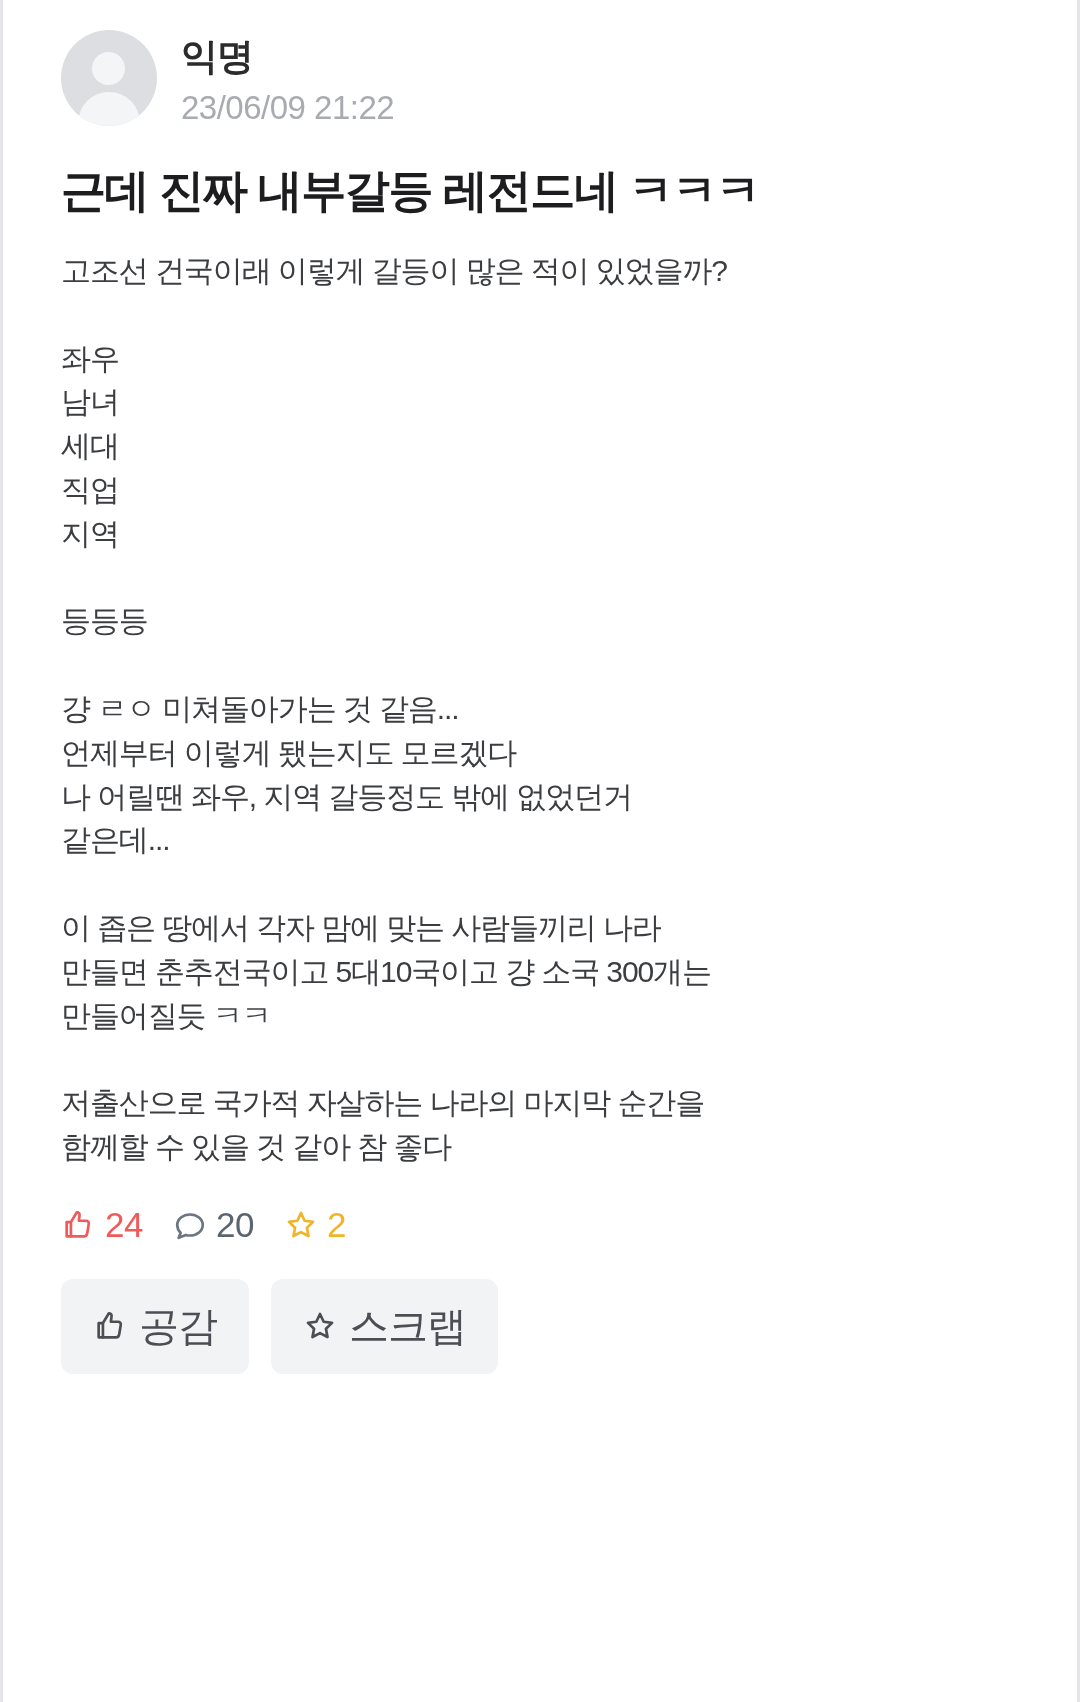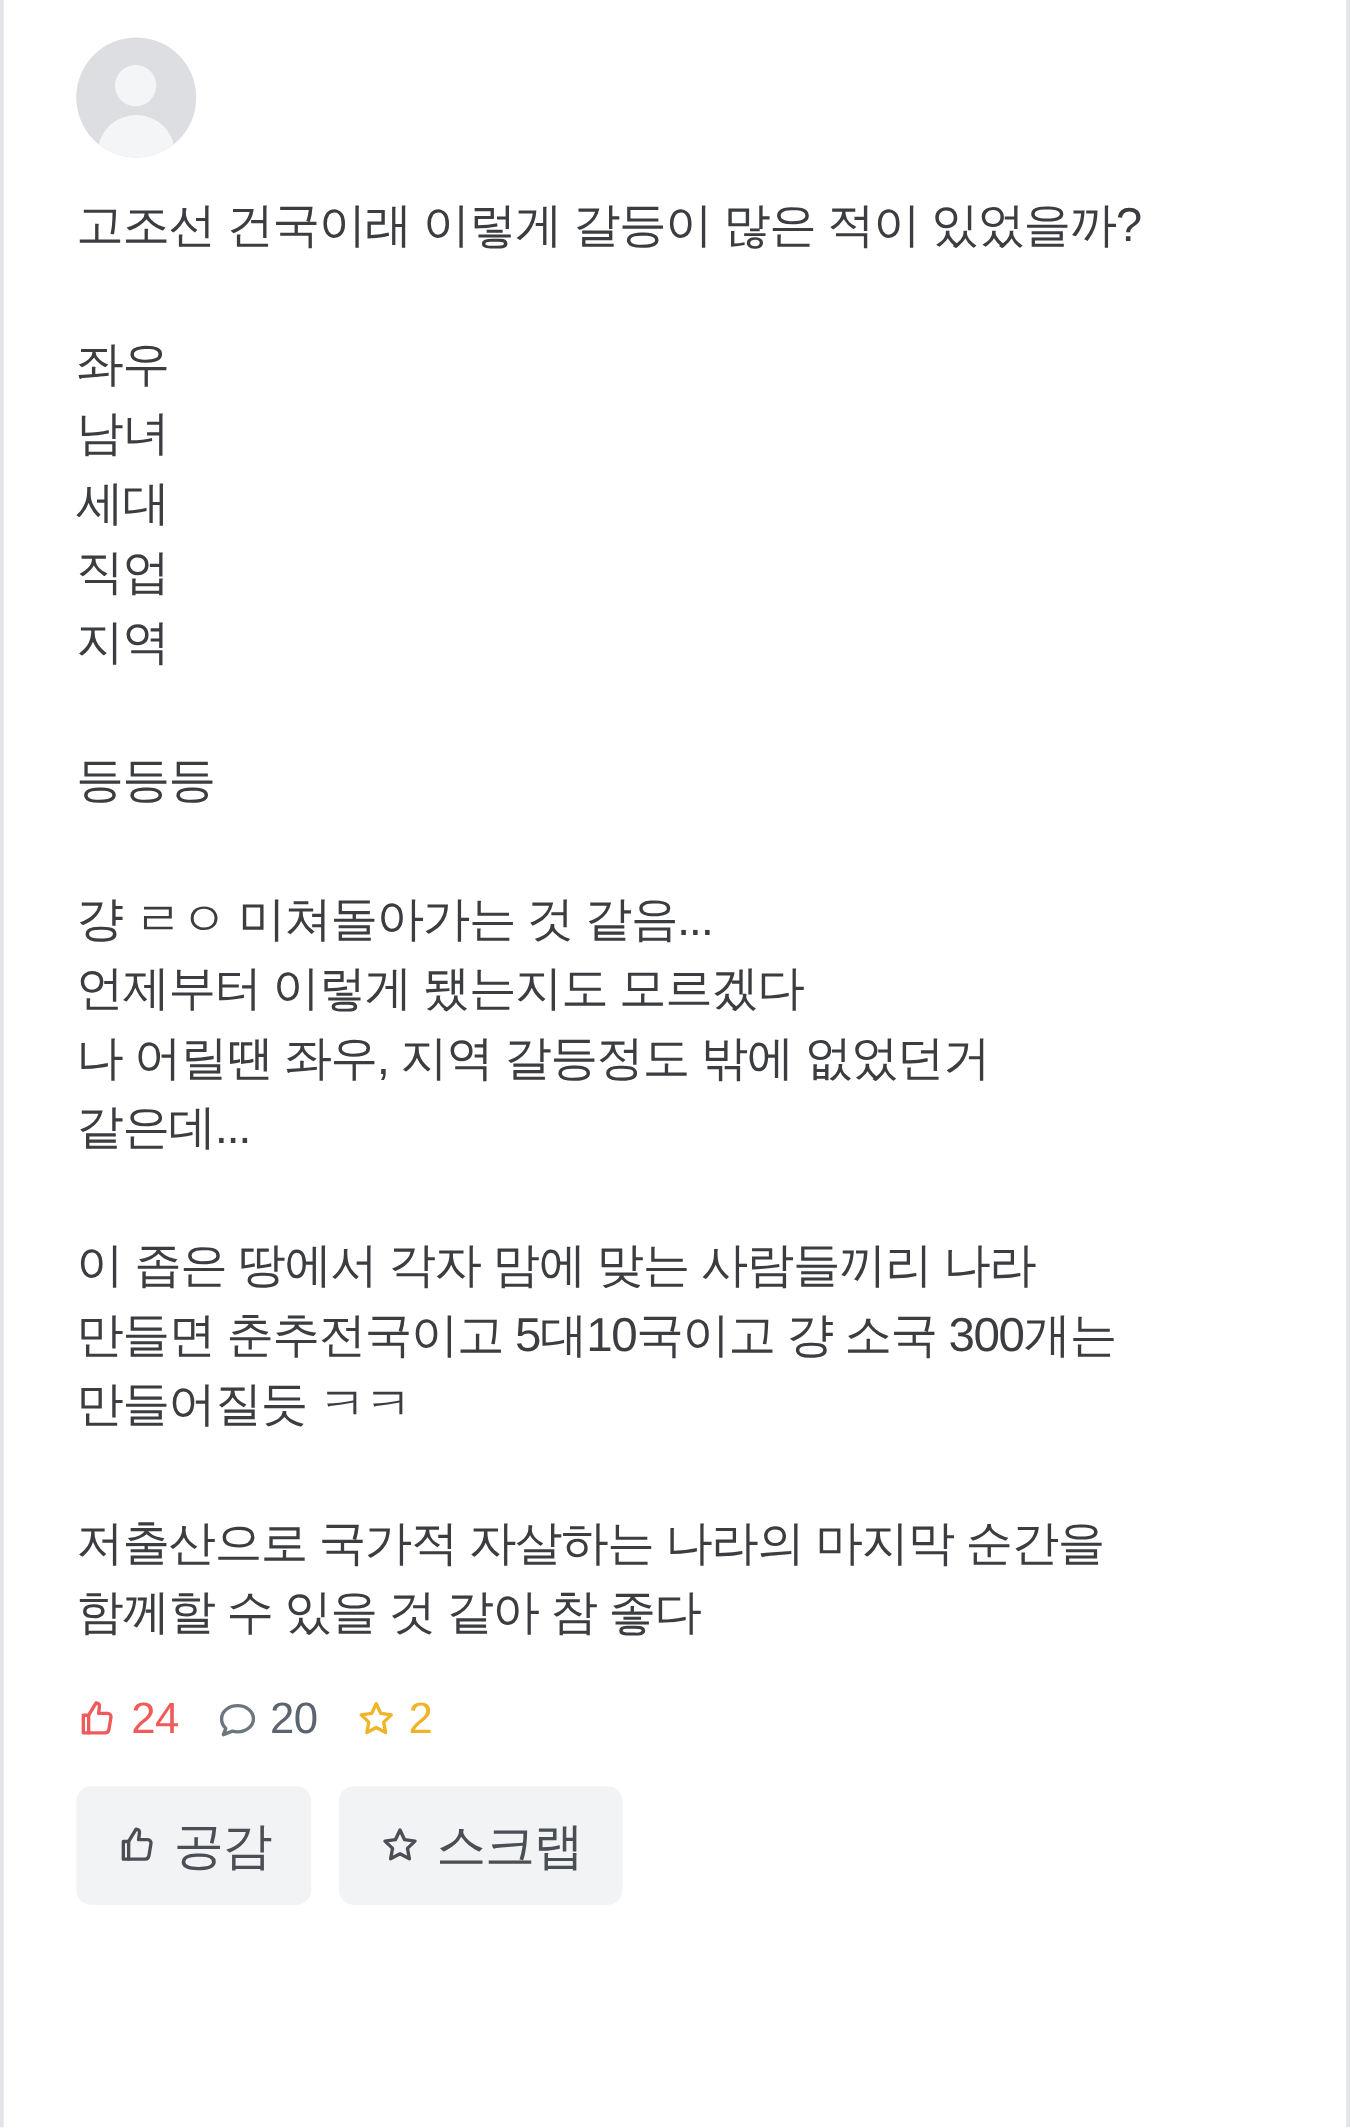--- a/index.html
+++ b/index.html
@@ -80,21 +80,21 @@
     font-size: 45px;
     font-weight: bold;
     color: #1d1d1f;
     letter-spacing: -1.4px;
     padding: 36px 40px 0 58px;
     line-height: 1.3;
   }
   
   .post-body {
     padding: 28px 40px 0 58px;
-    font-size: 38px;
+    font-size: 30px;
     color: #3b3d40;
     letter-spacing: -1.1px;
     line-height: 1.46;
     white-space: pre-wrap;
   }
   
   .counters {
     display: flex;
     align-items: center;
     padding: 36px 0 0 58px;
@@ -136,22 +136,27 @@
 </head>
 <body>
 
 <div class="page">
 
   <div class="post-header">
     <div class="avatar">
       <div class="head"></div>
       <div class="body"></div>
     </div>
+    <div class="meta">
+      <div class="nickname">익명</div>
+      <div class="timestamp">23/06/09 21:22</div>
+    </div>
   </div>
 
+  <div class="post-title">근데 진짜 내부갈등 레전드네 ㅋㅋㅋ</div>
 
   <div class="post-body">고조선 건국이래 이렇게 갈등이 많은 적이 있었을까?
 
 좌우
 남녀
 세대
 직업
 지역
 
 등등등

